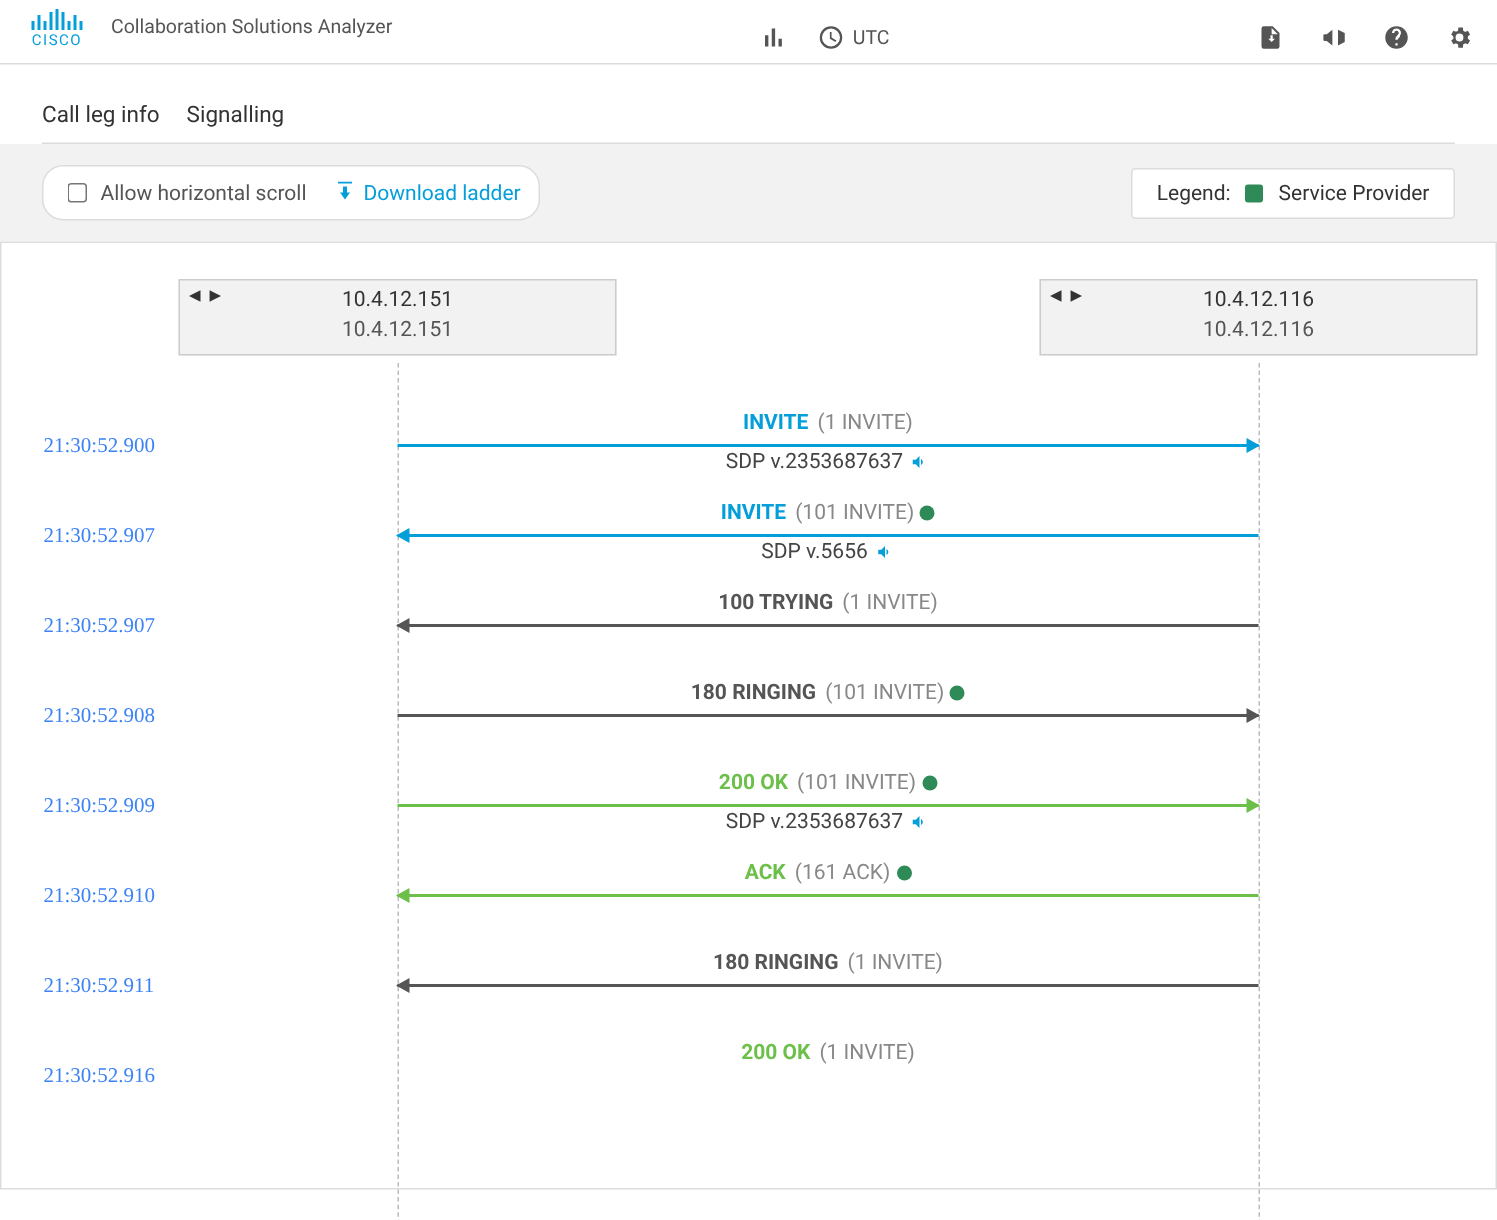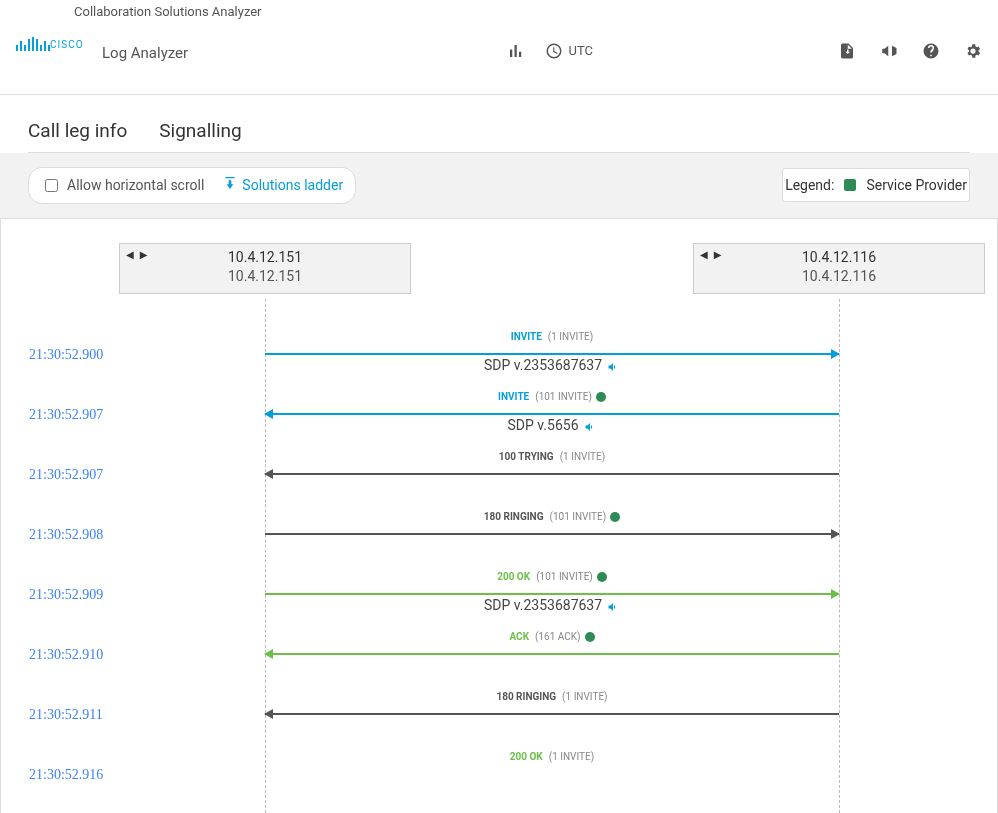--- a/index.html
+++ b/index.html
@@ -26,21 +26,21 @@
   
   .topbar {
     display: flex;
     align-items: center;
     padding: 4px 16px 8px 16px;
     border-bottom: 1px solid var(--border);
     gap: 14px;
   }
   .cisco-logo {
     display: flex;
-    flex-direction: row;
+    flex-direction: column;
     align-items: center;
     color: var(--cisco-blue);
     letter-spacing: 1px;
     font-size: 10px;
     width: 44px;
   }
   .cisco-bars { display:flex; gap:2px; align-items:flex-end; height:14px; margin-bottom:2px; }
   .cisco-bars span { width:2px; background: var(--cisco-blue); }
   .cisco-bars span:nth-child(1){height:6px} .cisco-bars span:nth-child(2){height:10px} .cisco-bars span:nth-child(3){height:6px}
   .cisco-bars span:nth-child(4){height:12px} .cisco-bars span:nth-child(5){height:14px} .cisco-bars span:nth-child(6){height:12px}
@@ -51,35 +51,35 @@
   .topbar-center { flex:1; display:flex; justify-content:center; gap:20px; align-items:center; }
   .topbar-right { display:flex; gap:24px; align-items:center; }
   .icon-btn { cursor:pointer; display:inline-flex; align-items:center; gap:6px; color: var(--text-mid); margin-top: 12px; }
   .icon-btn svg { width:18px; height:18px; fill: currentColor; }
   .utc-label { font-size:13px; }
 
   
   .page { padding: 24px 28px; }
   h1.page-title { font-size: 30px; font-weight:400; margin:0 0 24px 0; color:#444; }
 
-  .tabs { display:flex; gap:32px; border-bottom:1px solid var(--border); font-size:19px; }
+  .tabs { display:flex; gap:18px; border-bottom:1px solid var(--border); font-size:15px; }
   .tab { padding-bottom:10px; cursor:pointer; color: var(--text-dark); }
   .tab.active { color: var(--cisco-blue); border-bottom: 3px solid var(--cisco-blue); font-weight:500; margin-bottom:-1px; }
 
   .toolbar-row {
     display:flex; justify-content:space-between; align-items:center;
     padding:14px 0;
     background: var(--bg-grey);
     margin: 0 -28px; padding: 14px 28px;
   }
   .tool-left { display:flex; align-items:center; gap:18px; background:#fff; border:1px solid var(--border); border-radius:14px; padding:8px 12px; }
   .tool-left label { display:flex; align-items:center; gap:6px; cursor:pointer; font-size:14px; color:var(--text-mid); }
   .download-link { color: var(--cisco-blue); display:flex; align-items:center; gap:4px; cursor:pointer; font-size:14px; }
   .download-link svg { width:16px; height:16px; fill: var(--cisco-blue); }
-  .legend-box { background:#fff; border:1px solid var(--border); border-radius:3px; padding:8px 2px; display:flex; align-items:center; gap:10px; font-size:14px; }
+  .legend-box { background:#fff; border:1px solid var(--border); border-radius:3px; padding:8px 16px; display:flex; align-items:center; gap:10px; font-size:14px; }
   .legend-swatch { width:12px; height:12px; background: var(--legend-green); border-radius:2px; }
 
   
   .ladder-panel {
     background:#fff; border:1px solid var(--border); margin:0 -28px;
     padding: 24px 28px 40px 28px; min-height: 560px;
   }
   .ladder { position:relative; }
 
   
@@ -115,21 +115,21 @@
     border-top:5px solid transparent; border-bottom:5px solid transparent;
   }
   .arrow.right::after { right:-1px; border-left:9px solid currentColor; }
   .arrow.left::after  { left:-1px;  border-right:9px solid currentColor; }
   .arrow .line { position:absolute; left:0; right:0; top:0; height:2px; background: currentColor; }
 
   .c-blue  { color: var(--arrow-blue); }
   .c-dark  { color: var(--arrow-dark); }
   .c-green { color: var(--arrow-green); }
 
-  .msg-label { position:absolute; left:0; right:0; top:2px; text-align:center; font-size:10px; }
+  .msg-label { position:absolute; left:0; right:0; top:2px; text-align:center; font-size:14px; }
   .msg-label .method { font-weight:700; }
   .msg-label .hint { color: var(--text-light); margin-left:6px; }
   .sub-label { position:absolute; left:0; right:0; top:28px; text-align:center; font-size:14px; color:#444; }
   .dot { display:inline-block; width:10px; height:10px; background: var(--legend-green); border-radius:50%; margin-left:4px; vertical-align:middle; }
   .speaker { display:inline-block; width:14px; height:12px; margin-left:4px; vertical-align:middle; }
   .speaker svg { width:14px; height:12px; fill: var(--cisco-blue); }
 </style>
 </head>
 <body>
 
@@ -143,21 +143,20 @@
         <span></span>
         <span></span>
         <span></span>
         <span></span>
         <span></span>
     </div>
     <div>CISCO</div>
   </div>
   <div class="app-titles">
     <div class="suite">Collaboration Solutions Analyzer</div>
-    <div class="page">Log Analyzer</div>
   </div>
 
   <div class="topbar-center">
     <span class="icon-btn">
       <svg viewBox="0 0 24 24">
           <path d="M4 20V10h3v10H4zm6 0V4h3v16h-3zm6 0v-7h3v7h-3z"></path>
         </svg>
     </span>
     <span class="icon-btn">
       <svg viewBox="0 0 24 24">
@@ -201,21 +200,21 @@
   <div class="toolbar-row">
     <div class="tool-left">
       <label>
         <input type="checkbox" style="">
         <span>Allow horizontal scroll</span>
       </label>
       <span class="download-link">
         <svg viewBox="0 0 24 24">
             <path d="M5 20h14v-2H5v2zM12 2L7 9h3v6h4V9h3l-5-7z" transform="rotate(180 12 10)"></path>
           </svg>
-        <span>Solutions ladder</span>
+        <span>Download ladder</span>
       </span>
     </div>
     <div class="legend-box">
       <span>Legend:</span>
       <span class="legend-swatch"></span>
       <span>Service Provider</span>
     </div>
   </div>
 
   <div class="ladder-panel">

